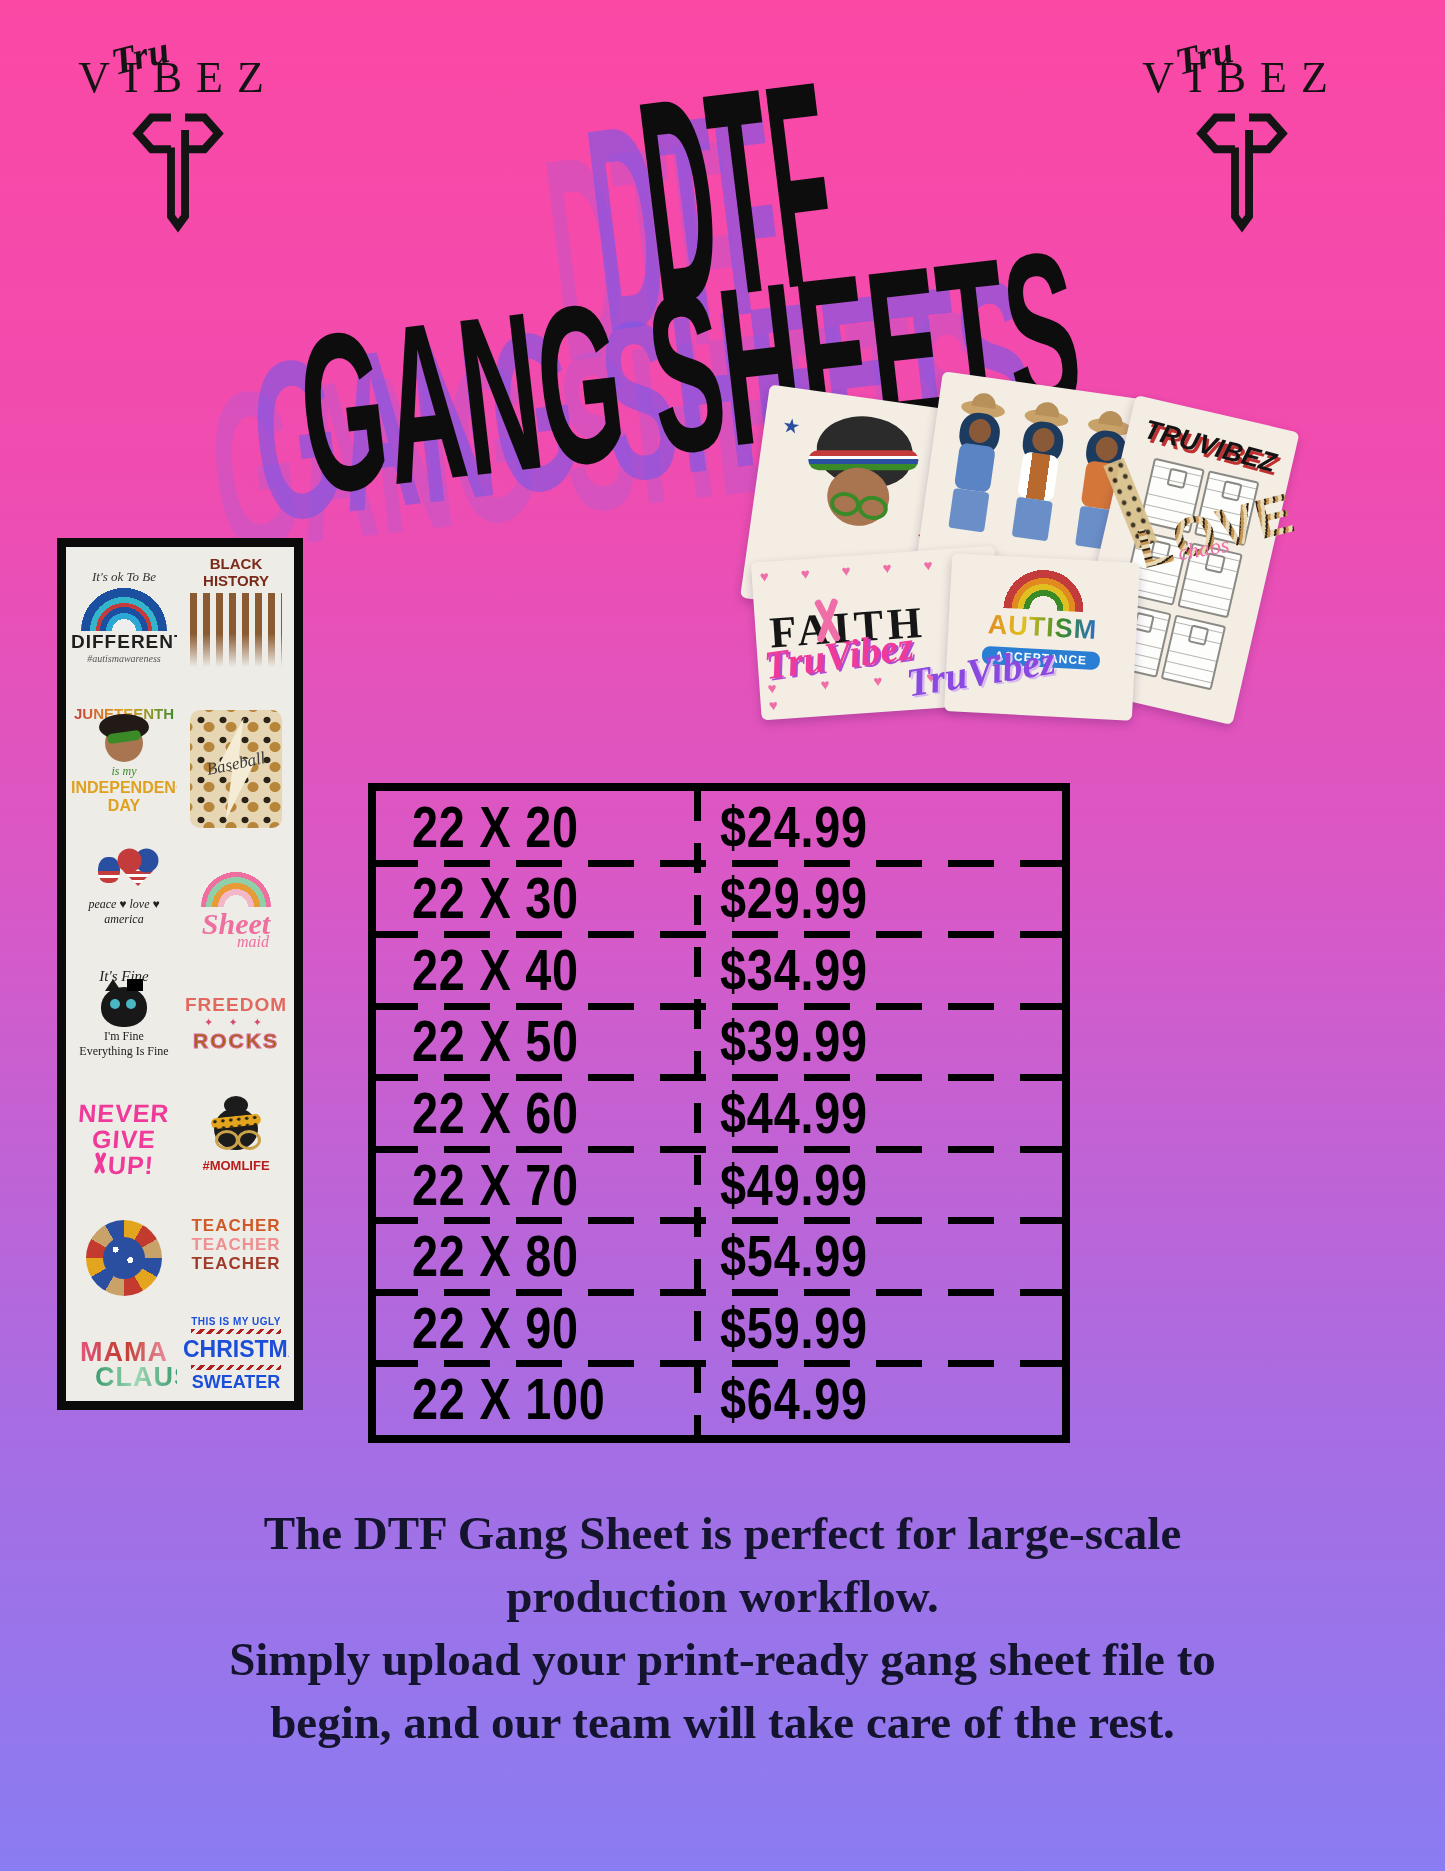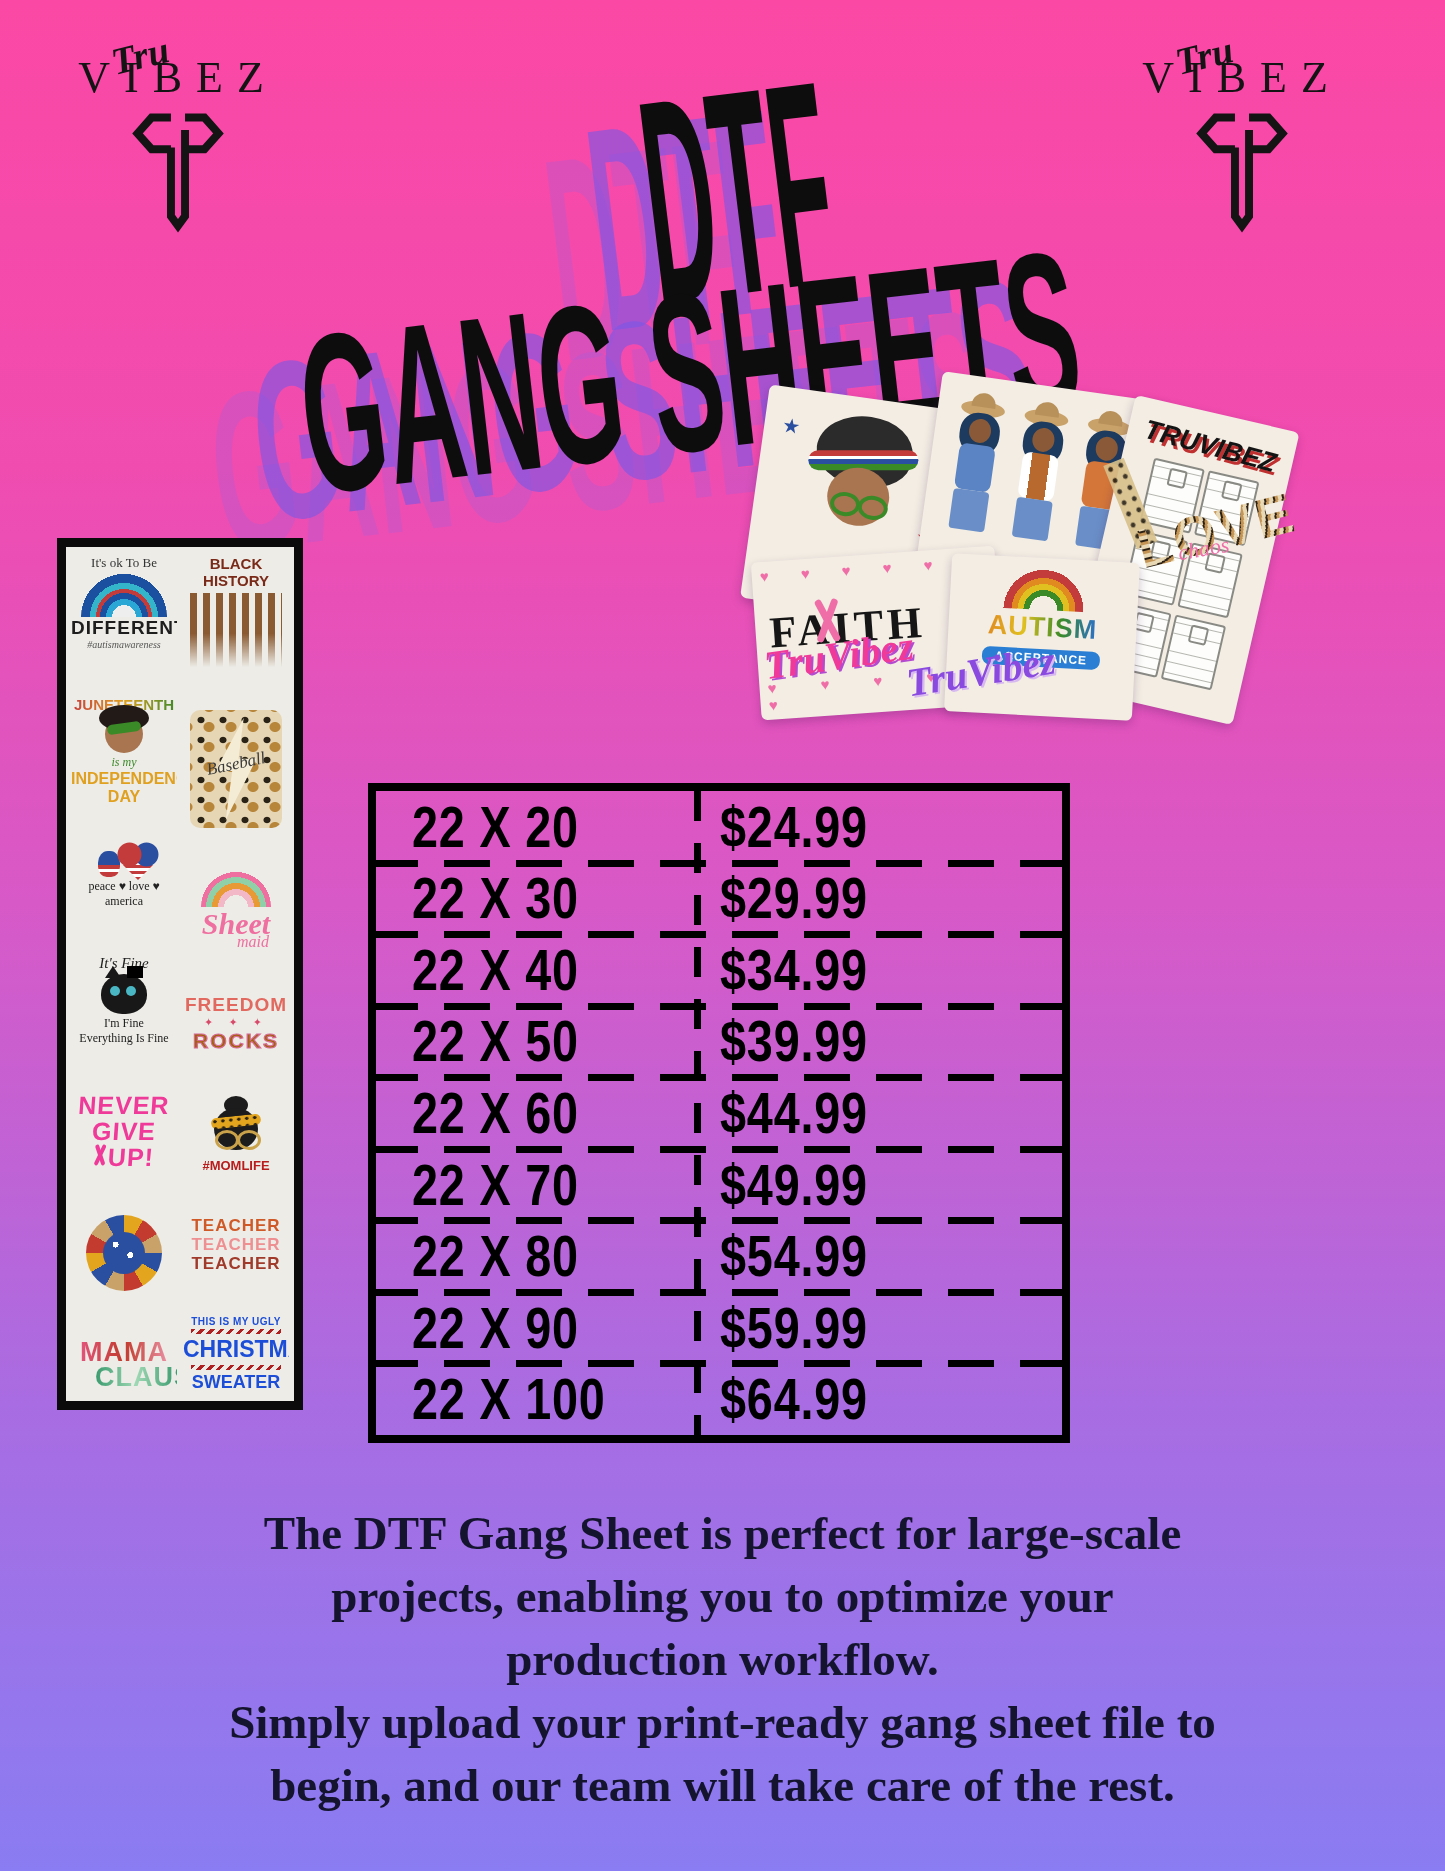--- a/index.html
+++ b/index.html
@@ -22,21 +22,21 @@
   .title-svg{position:absolute;left:150px;top:20px;width:1160px;height:470px;overflow:visible;}
   .title-text{font-family:"Liberation Sans",sans-serif;font-weight:bold;}
 
   
   .sheet{position:absolute;left:57px;top:538px;width:246px;height:872px;
     border:9px solid #0b0b0b;background:#edece7;box-sizing:border-box;
     display:flex;gap:6px;padding:8px 5px;}
   .sheet .col{flex:1;display:flex;flex-direction:column;justify-content:space-between;
     align-items:center;text-align:center;overflow:hidden;}
   .tile{width:100%;}
-  .tile .s-script{font-family:"Liberation Serif",serif;font-size:13px;color:#333;}
+  .tile .s-script{font-family:"Liberation Serif",serif;font-style:italic;font-size:13px;color:#333;margin-top:14px;}
   .rainbow{width:86px;height:44px;margin:2px auto 0;border-radius:86px 86px 0 0;
     background:radial-gradient(circle at 50% 100%, #eee 0 12px, #2aa7d4 12px 18px, #1b4fa0 18px 24px,
       #c43b3b 24px 28px, #35b5c9 28px 34px, #1b4fa0 34px 43px, transparent 43px);}
   .t-different .big{font-size:19px;font-weight:bold;color:#1e1e1e;letter-spacing:1px;}
   .t-different .tag{font-family:"Liberation Serif",serif;font-style:italic;font-size:10px;color:#555;}
   .t-june .arch{font-size:15px;font-weight:bold;
     background:linear-gradient(90deg,#c43b3b,#e0a020,#3a8a28);-webkit-background-clip:text;background-clip:text;color:transparent;}
   .face{width:38px;height:38px;border-radius:50%;background:#a9755083;margin:2px auto;position:relative;background:#a97550;}
   .face::before{content:"";position:absolute;left:-6px;top:-10px;width:50px;height:26px;border-radius:50%;background:#221a16;}
   .face::after{content:"";position:absolute;left:2px;top:8px;width:34px;height:10px;border-radius:6px;background:#3a8a28;transform:rotate(-8deg);}
@@ -417,19 +417,18 @@
       <div class="t-price">$59.99</div>
     </div>
     <div class="t-row">
       <div class="t-size">22 X 100</div>
       <div class="t-price">$64.99</div>
     </div>
   </div>
 
   <div class="desc">
     <div>The DTF Gang Sheet is perfect for large-scale</div>
-    <div>projects, enabling you to optimize your</div>
     <div>production workflow.</div>
     <div>Simply upload your print-ready gang sheet file to</div>
     <div>begin, and our team will take care of the rest.</div>
   </div>
 
 </div>
 
 </body></html>

